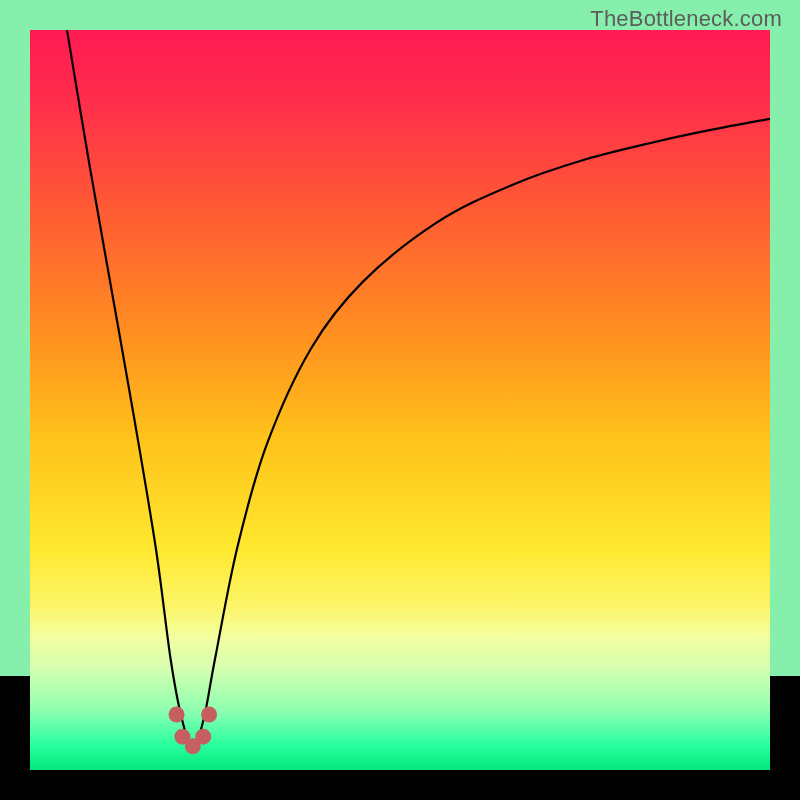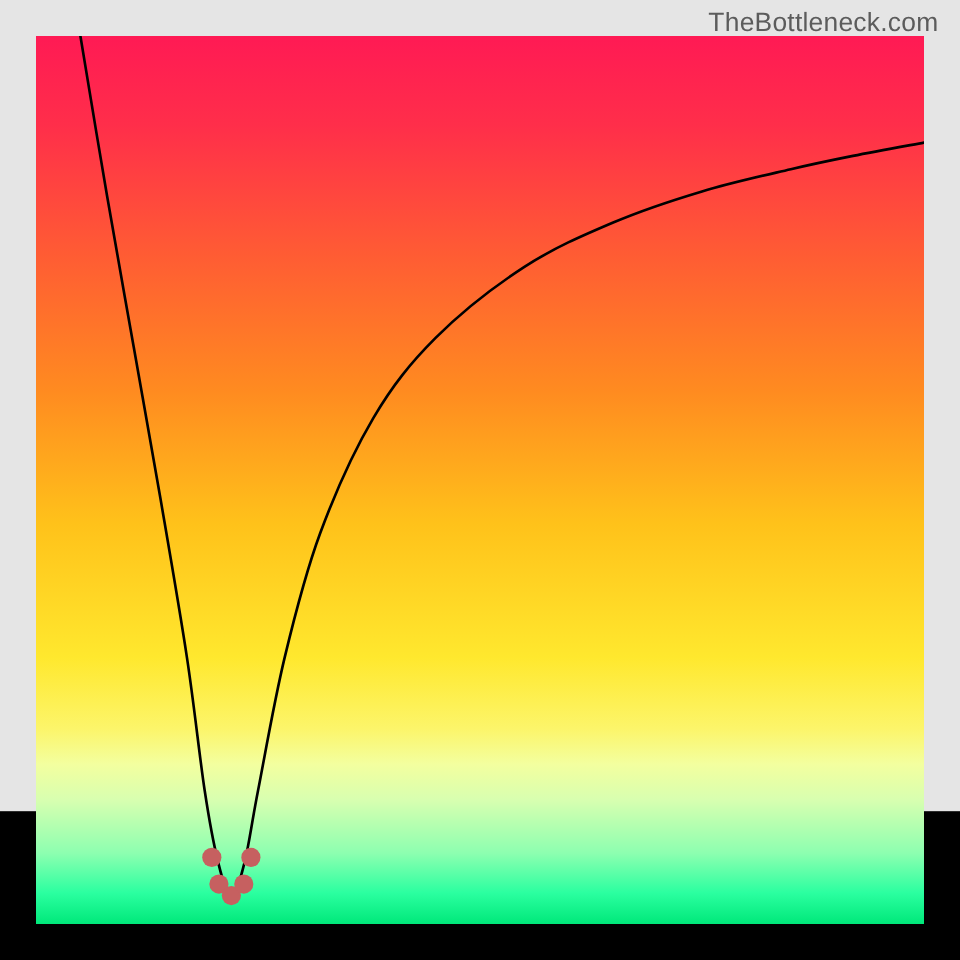--- a/index.html
+++ b/index.html
@@ -10,21 +10,21 @@
     background: #000;
     overflow: hidden;
     font-family: Arial, Helvetica, sans-serif;
   }
   .frame {
     position: absolute;
     left: 0;
     top: 0;
     width: 800px;
     height: 676px;
-    background: #e5e5e5;
+    background: #86efac;
   }
   .plot {
     position: absolute;
     left: 30px;
     top: 30px;
     width: 740px;
     height: 740px;
     overflow: hidden;
   }
   .gradient {

